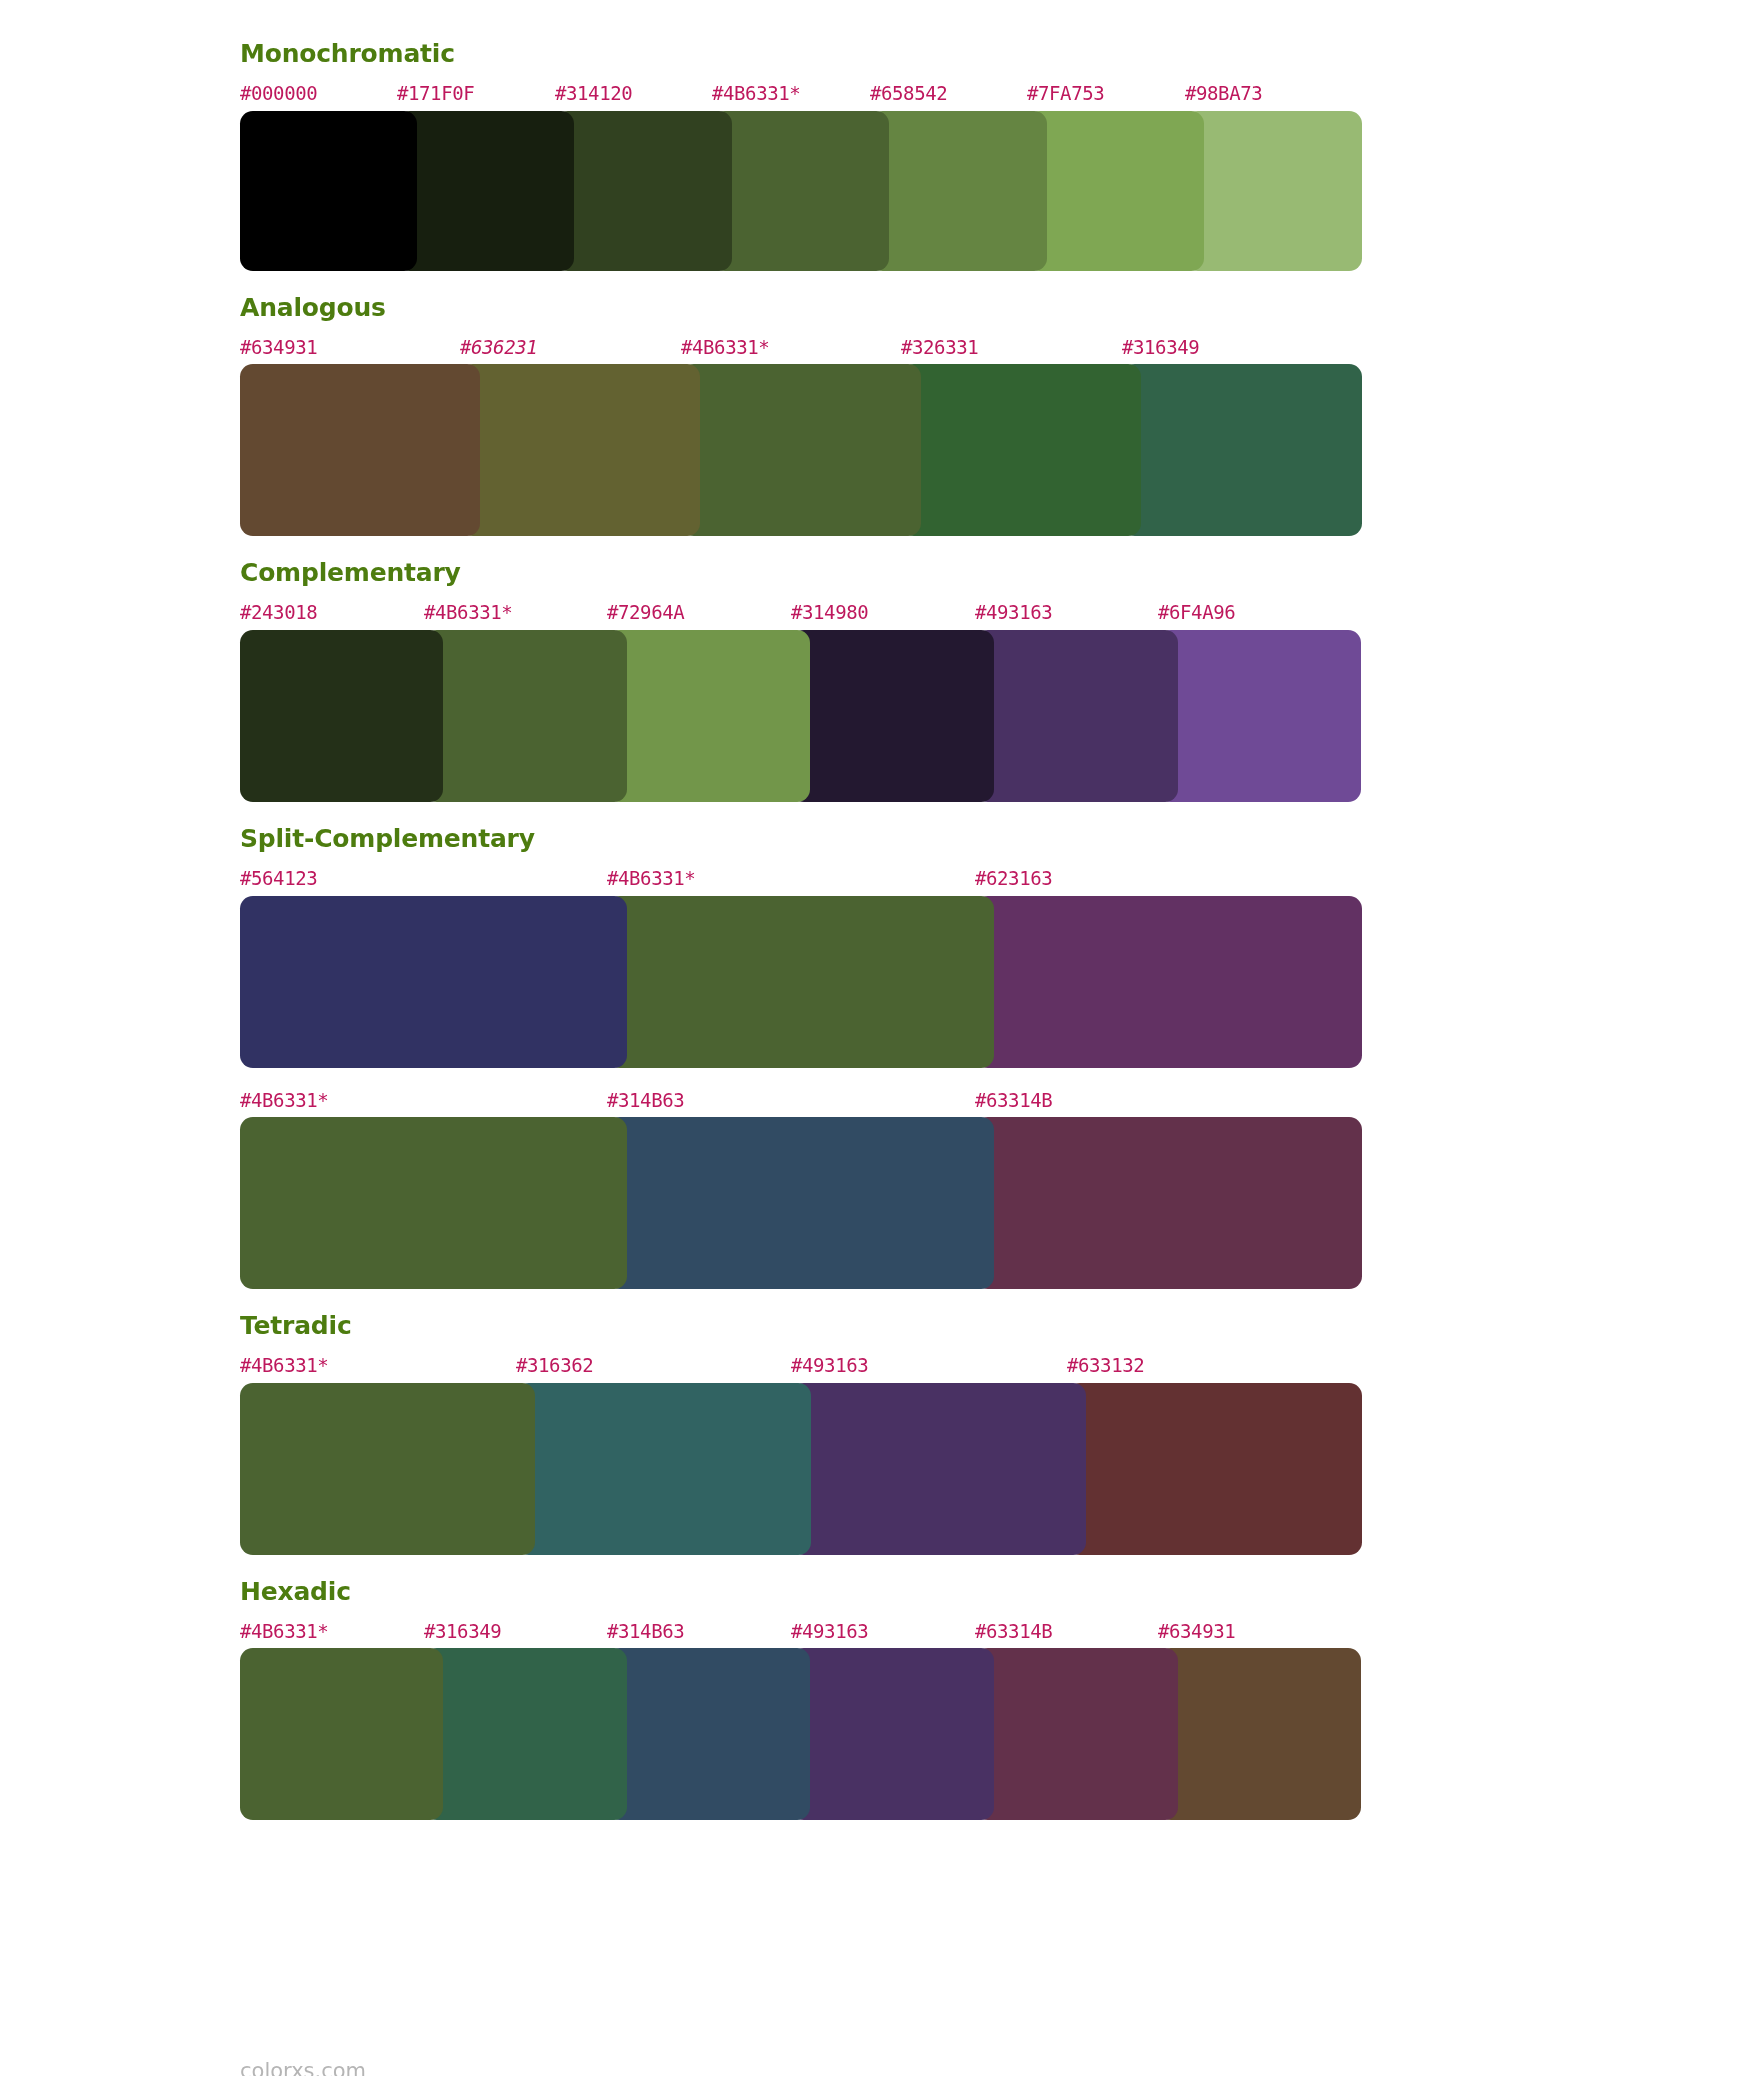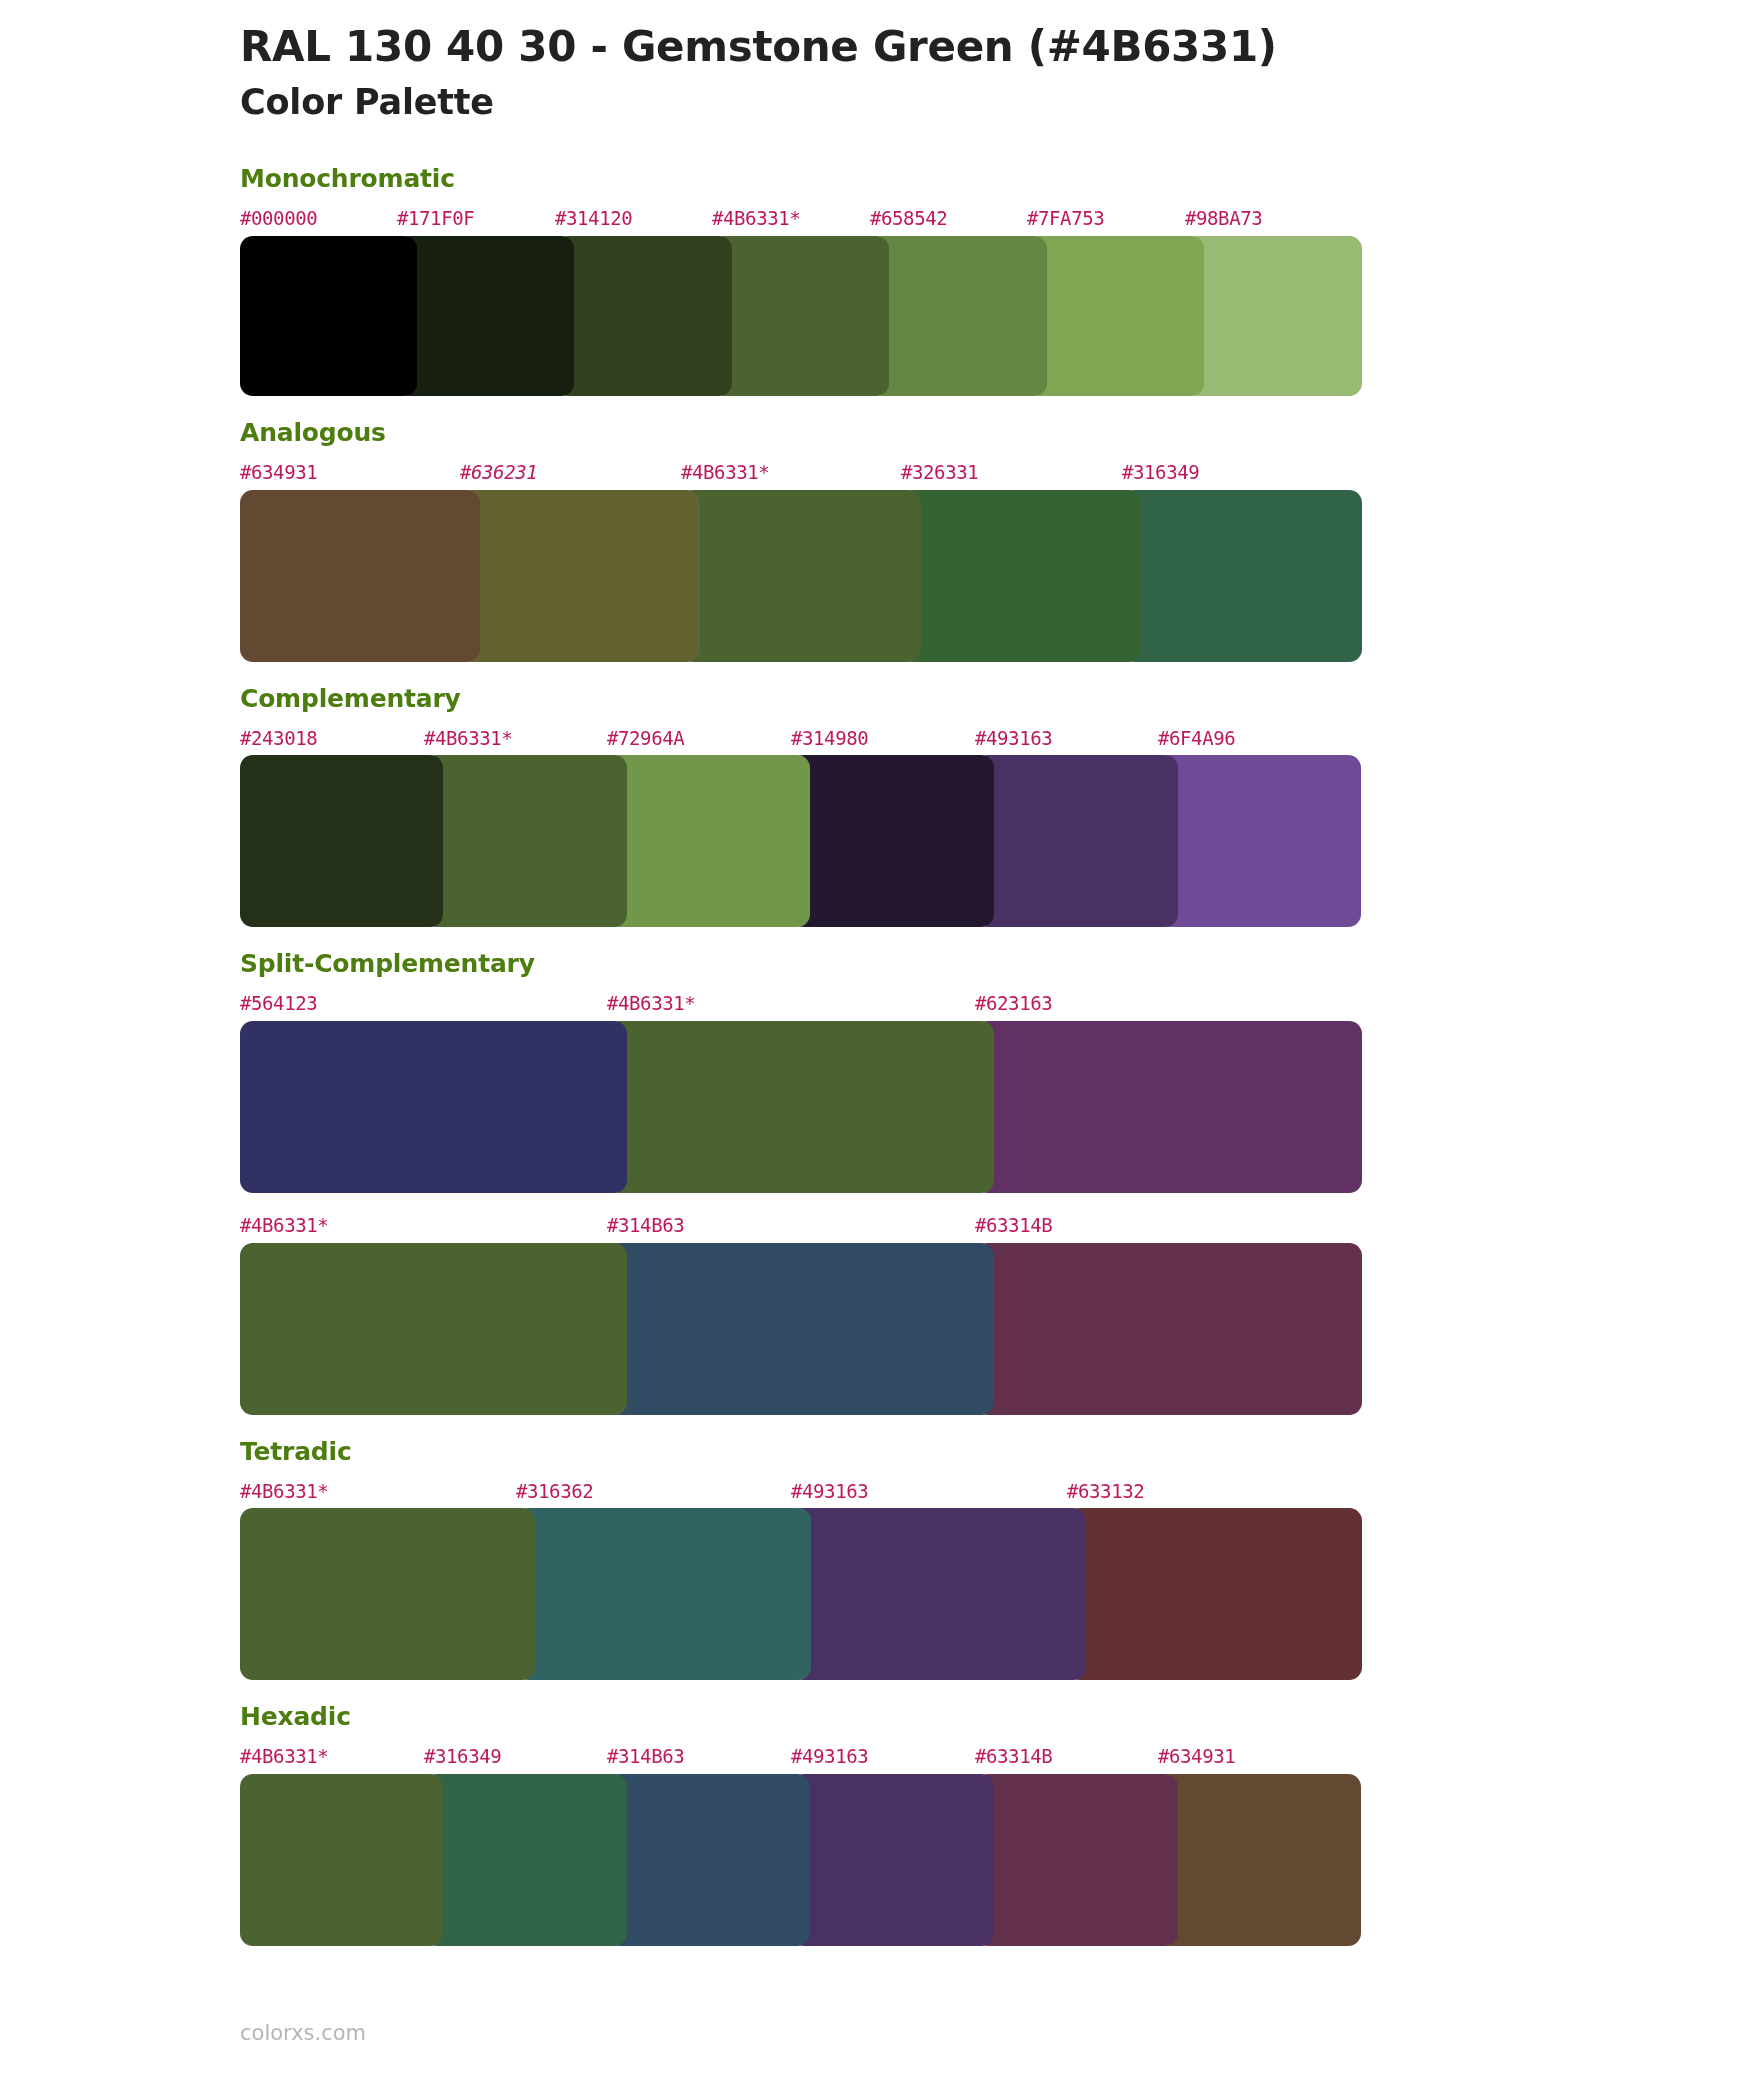--- a/index.html
+++ b/index.html
@@ -89,24 +89,20 @@
     font-size: 21px;
     color: #b5b5b5;
     font-family: "DejaVu Sans", "Liberation Sans", sans-serif;
   }
 </style>
 </head>
 <body>
 
 <div class="page">
 
-  <div class="header">
-    <h1 class="page-title">RAL 130 40 30 - Gemstone Green (#4B6331)</h1>
-    <h2 class="page-subtitle">Color Palette</h2>
-  </div>
 
   <div class="sections" id="sections-container">
       <div class="section" style="margin-bottom: 21px;">
         <div class="section-title">Monochromatic</div>
         <div class="labels-row">
           <div class="swatch-label" style="left: 0px;">#000000</div>
           <div class="swatch-label" style="left: 157px;">#171F0F</div>
           <div class="swatch-label" style="left: 315px;">#314120</div>
           <div class="swatch-label" style="left: 472px;">#4B6331*</div>
           <div class="swatch-label" style="left: 630px;">#658542</div>

